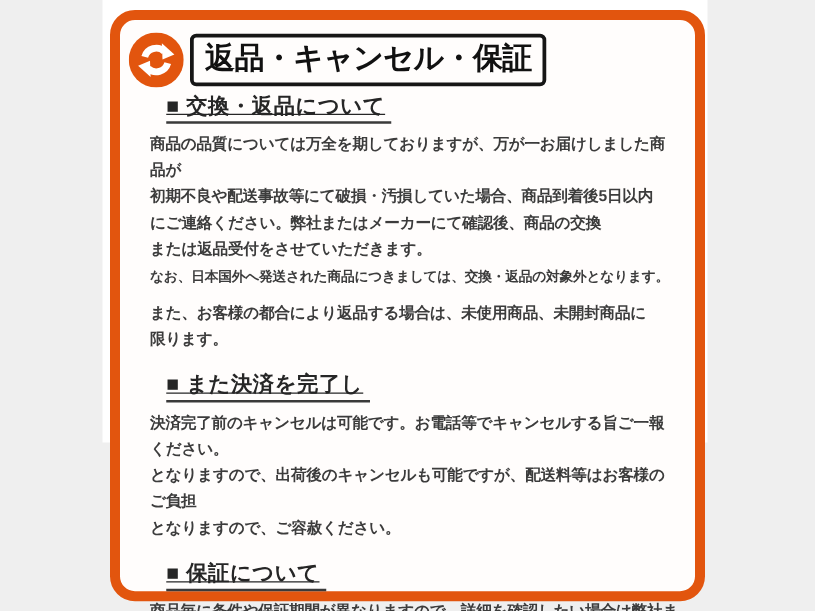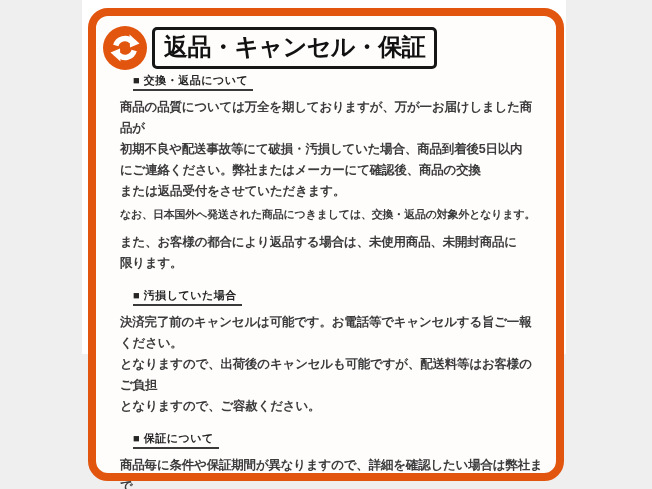--- a/index.html
+++ b/index.html
@@ -31,22 +31,23 @@
     display:inline-block;
     border:3px solid #161616;
     border-radius:5px;
     padding:2px 9px 4px 9px;
     font-size:24px; font-weight:bold; color:#111;
     letter-spacing:-0.5px; line-height:1.25;
     white-space:nowrap;
   }
   .sec-heading {
     margin:14px 0 0 37px;
-    font-size:11px; font-weight:bold; color:#262626;
+    font-size:17px; font-weight:bold; color:#262626;
     letter-spacing:0.5px;
+    text-decoration:underline;
   }
   .policy-section:first-of-type .sec-heading { margin-top:3px; }
   .sec-heading .hl {
     border-bottom:2px solid #3a3a3a;
     padding-bottom:3px; padding-right:5px;
   }
   .sec-body { margin:0 12px 0 24px; }
   .para {
     margin-top:9px;
     font-size:12.5px; line-height:21px;
@@ -85,21 +86,21 @@
 初期不良や配送事故等にて破損・汚損していた場合、商品到着後5日以内
 にご連絡ください。弊社またはメーカーにて確認後、商品の交換
 または返品受付をさせていただきます。</div>
             <div class="para small">なお、日本国外へ発送された商品につきましては、交換・返品の対象外となります。</div>
             <div class="para ">また、お客様の都合により返品する場合は、未使用商品、未開封商品に
 限ります。</div>
           </div>
   </section>
 
   <section class="policy-section">
-    <h2 class="sec-heading"><span class="hl">■ 汚損していた場合</span></h2>
+    <h2 class="sec-heading"><span class="hl">■ また決済を完了し</span></h2>
     <div class="sec-body">
             <div class="para ">決済完了前のキャンセルは可能です。お電話等でキャンセルする旨ご一報ください。
 となりますので、出荷後のキャンセルも可能ですが、配送料等はお客様のご負担
 となりますので、ご容赦ください。</div>
           </div>
   </section>
 
   <section class="policy-section">
     <h2 class="sec-heading"><span class="hl">■ 保証について</span></h2>
     <div class="sec-body">

